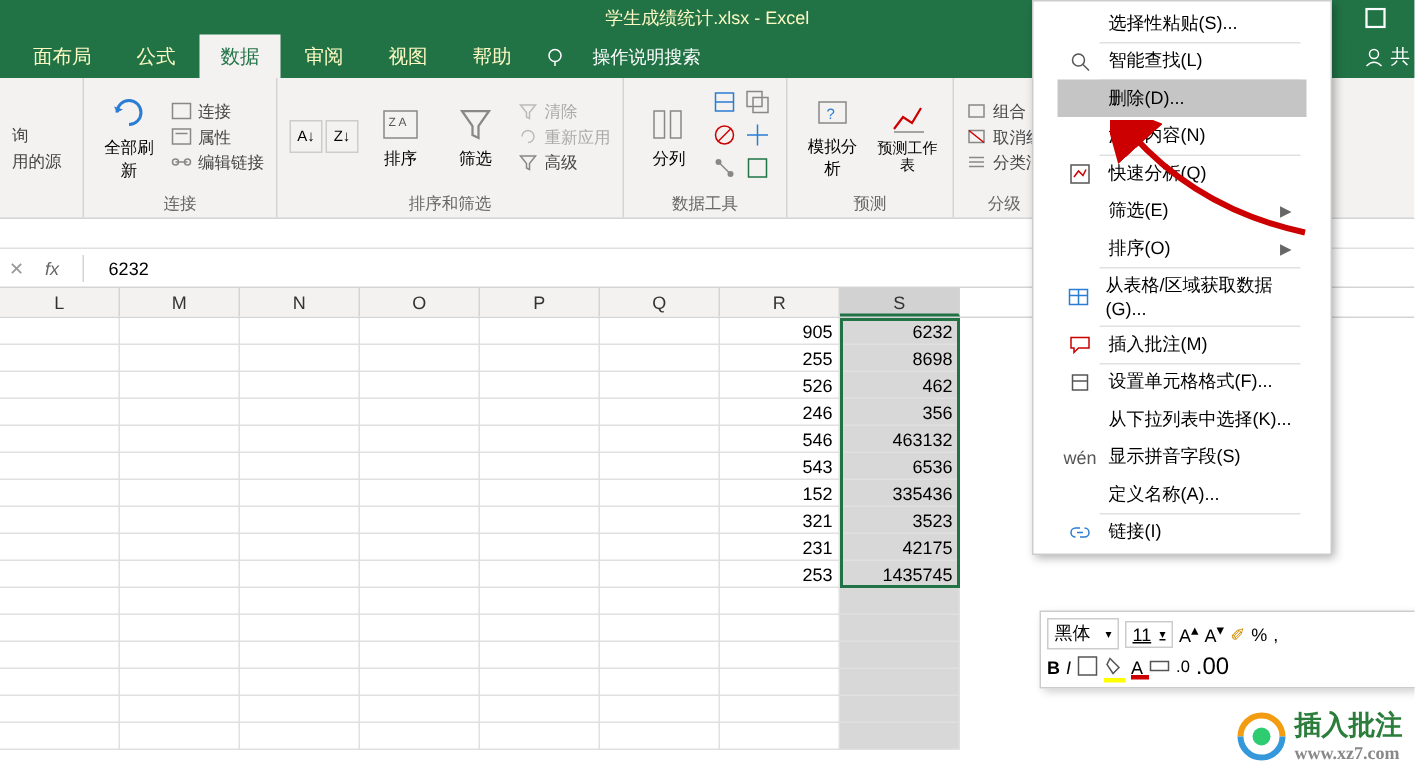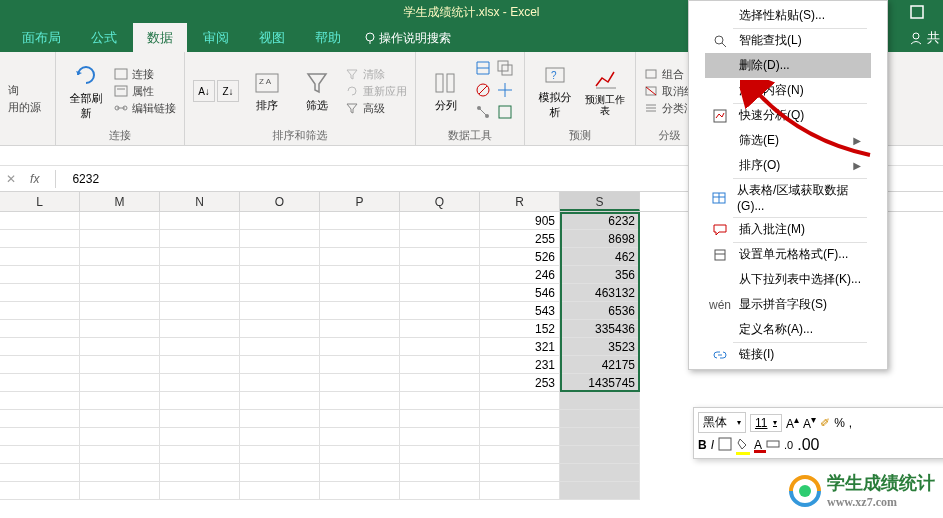--- a/index.html
+++ b/index.html
@@ -1,21 +1,21 @@
 <!DOCTYPE html>
 <html><head>
 <meta charset="utf-8">
 <style>
 * { margin: 0; padding: 0; box-sizing: border-box; font-family: "Microsoft YaHei", sans-serif; }
 body { width: 943px; height: 518px; background: #fff; overflow: hidden; position: relative; font-size: 12px; }
 .titlebar { background: #217346; color: #fef9c3; height: 24px; display: flex; align-items: center; justify-content: center; font-size: 12px; }
 .ribbon-tabs { background: #217346; height: 28px; display: flex; align-items: center; padding-left: 8px; gap: 2px; }
-.ribbon-tab { padding: 6px 14px; color: #5eead4; cursor: pointer; font-size: 13px; }
+.ribbon-tab { padding: 6px 14px; color: #fef9c3; cursor: pointer; font-size: 13px; }
 .ribbon-tab.active { background: #f3f2f1; color: #217346; }
-.ribbon-tell { display: flex; align-items: center; color: #fff; margin-left: 6px; gap: 2px; }
+.ribbon-tell { display: flex; align-items: center; color: #fff; margin-left: 6px; gap: 18px; }
 .ribbon { background: #f3f2f1; height: 94px; border-bottom: 1px solid #d4d4d4; display: flex; }
 .ribbon-group { border-right: 1px solid #d4d4d4; padding: 4px 8px 2px 8px; display: flex; flex-direction: column; justify-content: space-between; }
 .ribbon-group-label { text-align: center; font-size: 11px; color: #666; padding-top: 2px; }
 .ribbon-body { display: flex; gap: 6px; flex: 1; }
 .big-btn { display: flex; flex-direction: column; align-items: center; justify-content: center; width: 44px; padding: 2px; cursor: pointer; }
 .big-btn .lbl { font-size: 11px; margin-top: 2px; text-align: center; }
 .small-list { display: flex; flex-direction: column; gap: 2px; justify-content: center; font-size: 11px; }
 .small-item { display: flex; align-items: center; gap: 4px; cursor: pointer; color: #444; }
 .small-item.disabled { color: #aaa; }
 .formula-bar { height: 26px; border-bottom: 1px solid #d4d4d4; display: flex; align-items: center; }
@@ -584,16 +584,16 @@
   </div>
 </div>
 
 <div class="watermark">
   <svg width="36" height="36">
     <path d="M4 18 A14 14 0 0 1 32 18" fill="none" stroke="#f39c12" stroke-width="4"></path>
     <path d="M32 18 A14 14 0 0 1 4 18" fill="none" stroke="#3498db" stroke-width="4"></path>
     <circle cx="18" cy="18" r="6" fill="#2ecc71"></circle>
   </svg>
   <div>
-    <div class="wm-txt wm-main">学生成绩统计</div>
+    <div class="wm-txt wm-main">插入批注</div>
     <div class="wm-txt wm-sub">www.xz7.com</div>
   </div>
 </div>
 
 </body></html>

